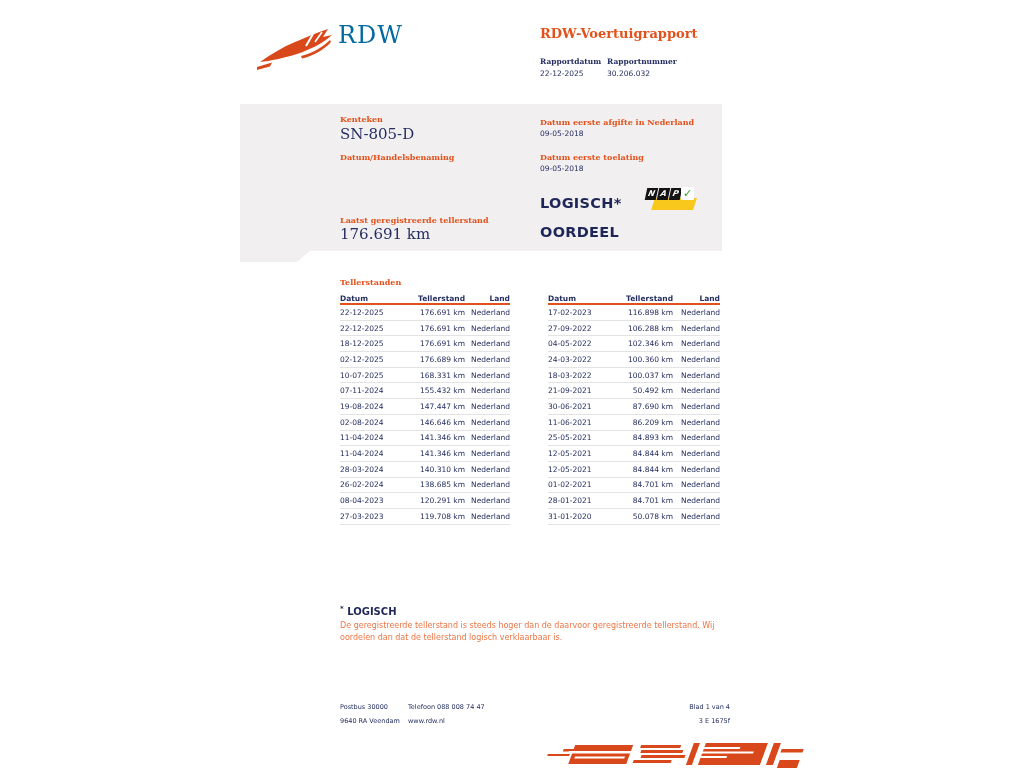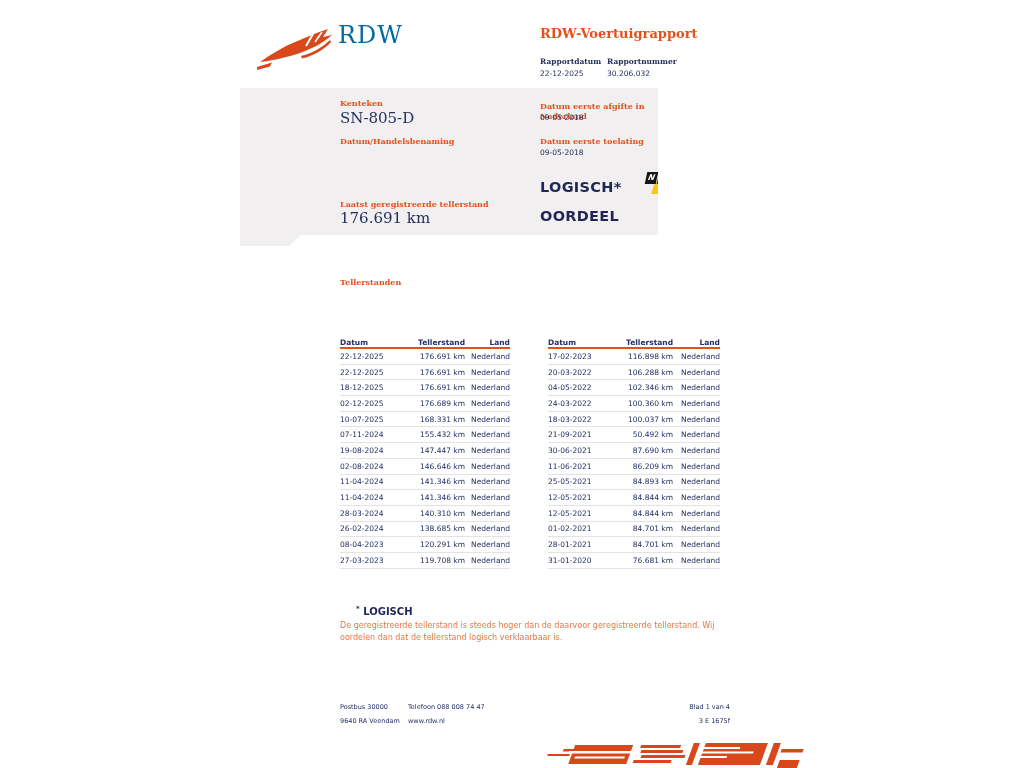--- a/index.html
+++ b/index.html
@@ -10,39 +10,39 @@
   .abs { position:absolute; }
 
   
   .wordmark { font-family:"DejaVu Serif", serif; font-size:24px; color:#0369a1; letter-spacing:1px; }
   .doc-title { font-family:"DejaVu Serif", serif; font-weight:bold; font-size:13px; color:#e2511b; }
   .nlabel { font-family:"DejaVu Serif", serif; font-weight:bold; font-size:7.5px; color:#242e60; }
   .sval  { font-size:7.5px; color:#242e60; }
 
   
   .panel {
-    left:240px; top:88px; width:418px; height:158px; background:#f1eff0;
+    left:240px; top:104px; width:482px; height:158px; background:#f1eff0;
     clip-path: polygon(0 0, 100% 0, 100% 93%, 14.5% 93%, 11.8% 100%, 0 100%);
   }
   .olabel { font-family:"DejaVu Serif", serif; font-weight:bold; font-size:8px; color:#e2511b; }
   .bigval { font-family:"DejaVu Serif", serif; font-size:15px; color:#242e60; line-height:21px; }
   .oordeel { font-size:14.5px; font-weight:bold; color:#1d2656; line-height:29px; letter-spacing:0.3px; }
 
   
   .nap { width:52px; height:26px; }
   .nap .ybar { position:absolute; left:7px; top:11px; width:42px; height:12px; background:#f8c81c; transform:skewX(-18deg); }
   .nap .nbox { position:absolute; top:1px; width:11px; height:12px; background:#141414; transform:skewX(-12deg);
                color:#fff; font-size:8px; font-weight:bold; text-align:center; line-height:12px; font-style:italic; }
   .nap .cbox { position:absolute; left:35px; top:0; width:13px; height:13px; background:#ffffff;
                color:#2ea31e; font-size:11px; font-weight:bold; text-align:center; line-height:13px; }
 
   
   .sect-title { font-family:"DejaVu Serif", serif; font-weight:bold; font-size:8px; color:#e2511b; }
   .otable { font-size:7.5px; color:#242e60; }
-  .thead { display:flex; align-items:flex-end; height:13px; border-bottom:2px solid #e2511b; font-weight:bold;margin-top:44px; }
+  .thead { display:flex; align-items:flex-end; height:13px; border-bottom:2px solid #e2511b; font-weight:bold; }
   .trow  { display:flex; align-items:center; height:14.7px; border-bottom:1px solid #e3e3e3; }
   .c0 { width:70px; text-align:left; }
   .c1 { width:55px; text-align:right; }
   .c2 { flex:1; text-align:right; }
 
   
   .fn-title { font-size:10px; font-weight:bold; color:#1d2656; }
   .fn-title .ast { font-size:7px; vertical-align:4px; }
   .fn-text { font-size:8px; line-height:11.5px; color:#ec7544; width:398px; }
 
@@ -184,21 +184,21 @@
     <span class="c1">Tellerstand</span>
     <span class="c2">Land</span>
   </div>
   <div>
       <div class="trow">
         <span class="c0">17-02-2023</span>
         <span class="c1">116.898 km</span>
         <span class="c2">Nederland</span>
       </div>
       <div class="trow">
-        <span class="c0">20-03-2022</span>
+        <span class="c0">27-09-2022</span>
         <span class="c1">106.288 km</span>
         <span class="c2">Nederland</span>
       </div>
       <div class="trow">
         <span class="c0">04-05-2022</span>
         <span class="c1">102.346 km</span>
         <span class="c2">Nederland</span>
       </div>
       <div class="trow">
         <span class="c0">24-03-2022</span>
@@ -245,27 +245,27 @@
         <span class="c1">84.701 km</span>
         <span class="c2">Nederland</span>
       </div>
       <div class="trow">
         <span class="c0">28-01-2021</span>
         <span class="c1">84.701 km</span>
         <span class="c2">Nederland</span>
       </div>
       <div class="trow">
         <span class="c0">31-01-2020</span>
-        <span class="c1">76.681 km</span>
+        <span class="c1">50.078 km</span>
         <span class="c2">Nederland</span>
       </div>
     </div>
 </div>
 
-<div class="abs fn-title" style="left:356px; top:605px;">
+<div class="abs fn-title" style="left:340px; top:605px;">
   <span class="ast">*</span>
   <span>LOGISCH</span>
 </div>
 <div class="abs fn-text" style="left:340px; top:620px;">De geregistreerde tellerstand is steeds hoger dan de daarvoor geregistreerde tellerstand. Wij oordelen dan dat de tellerstand logisch verklaarbaar is.</div>
 
 <div class="abs foot" style="left:340px; top:700px;">
   <div>Postbus 30000</div>
   <div>9640 RA Veendam</div>
 </div>
 <div class="abs foot" style="left:408px; top:700px;">

